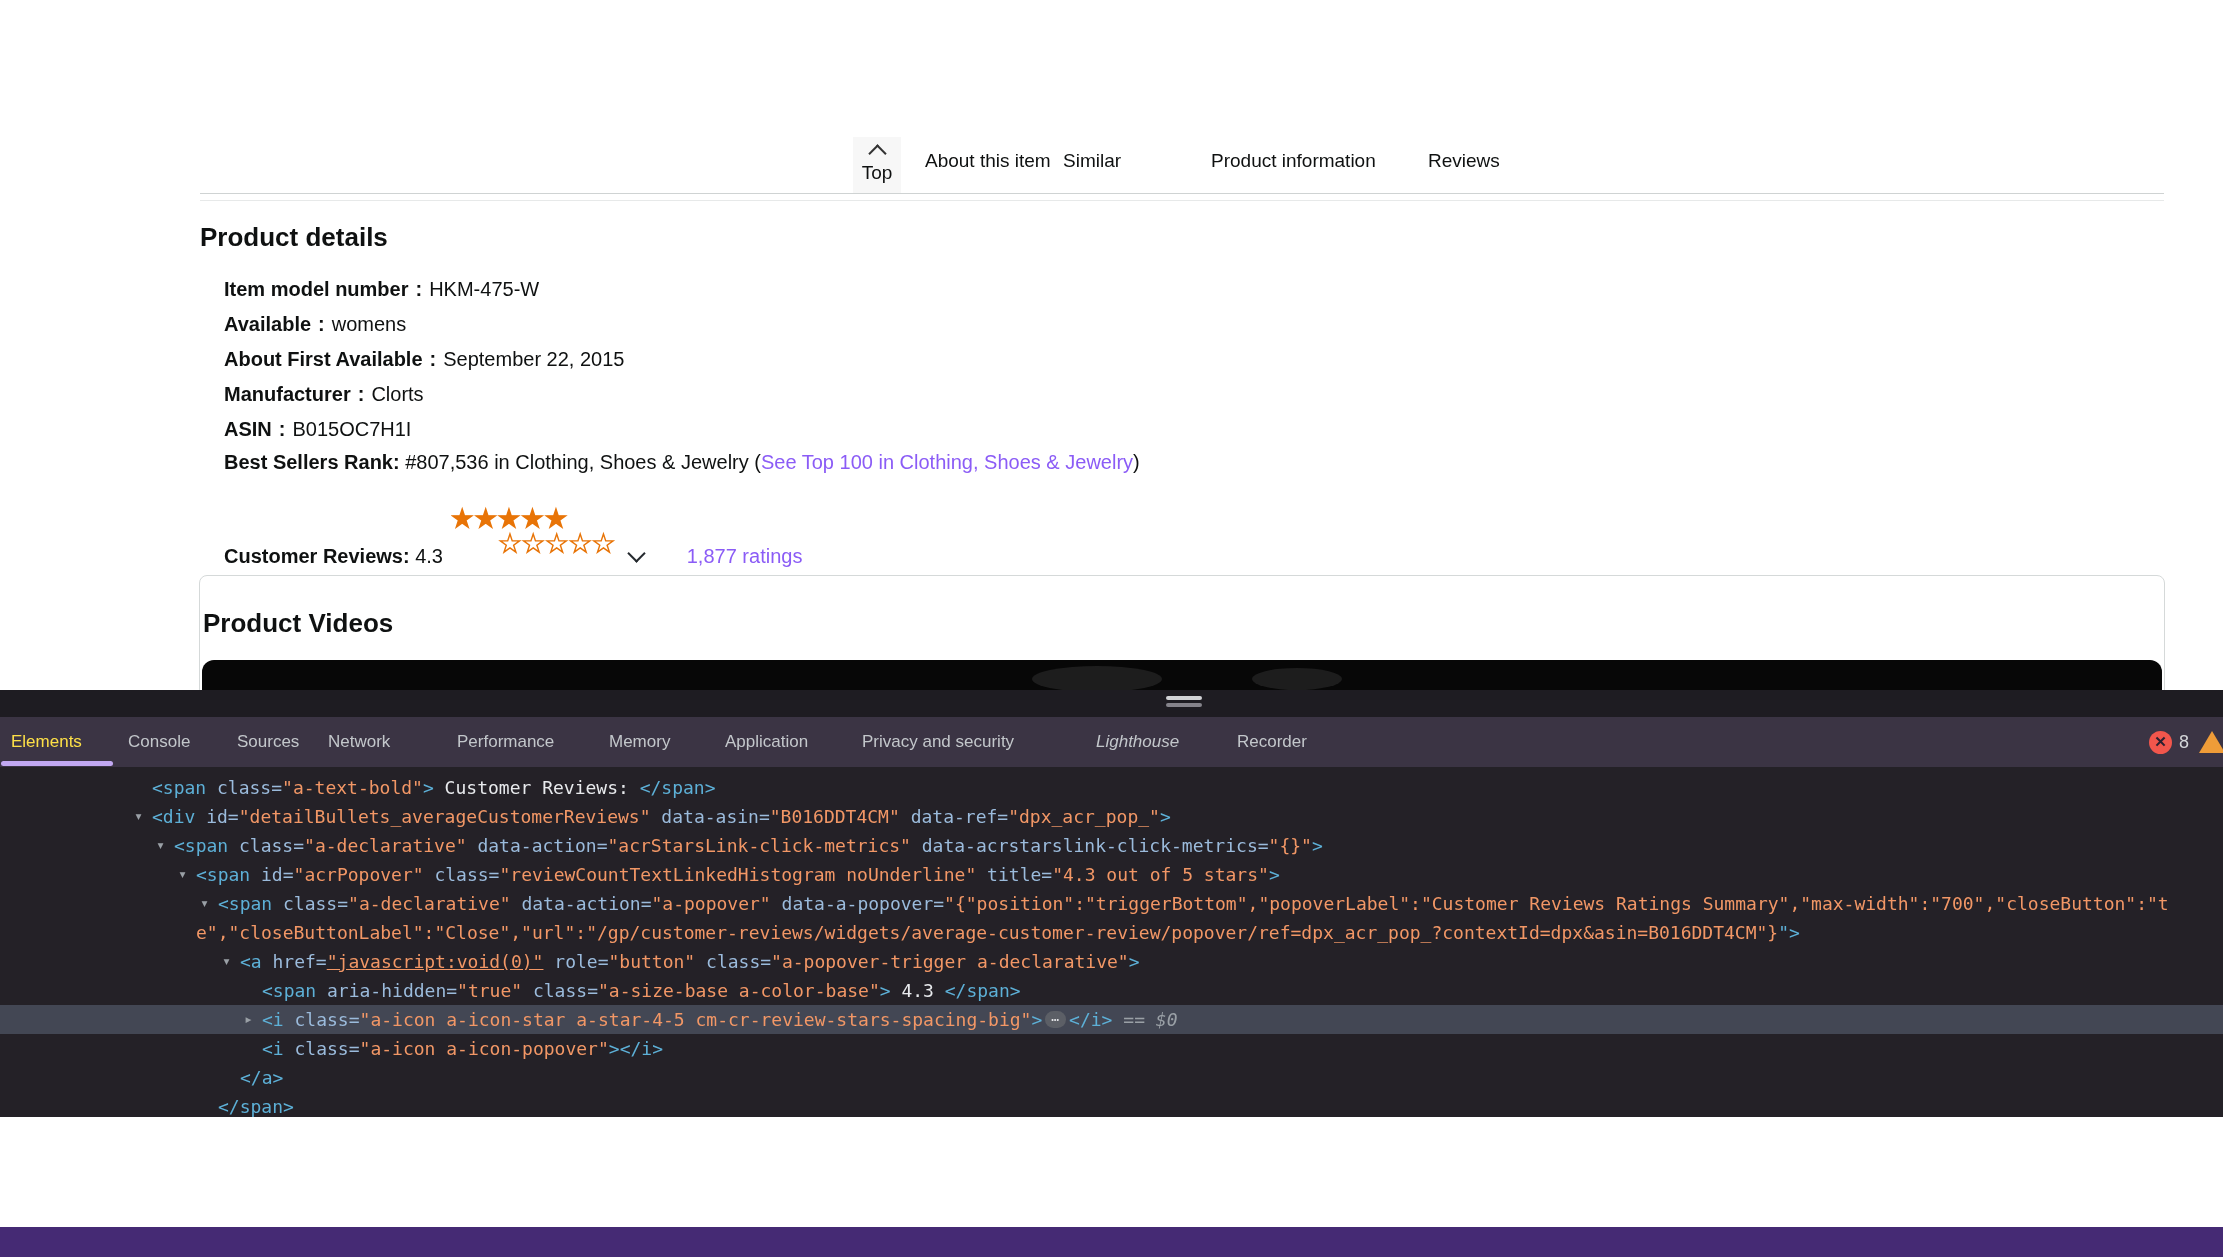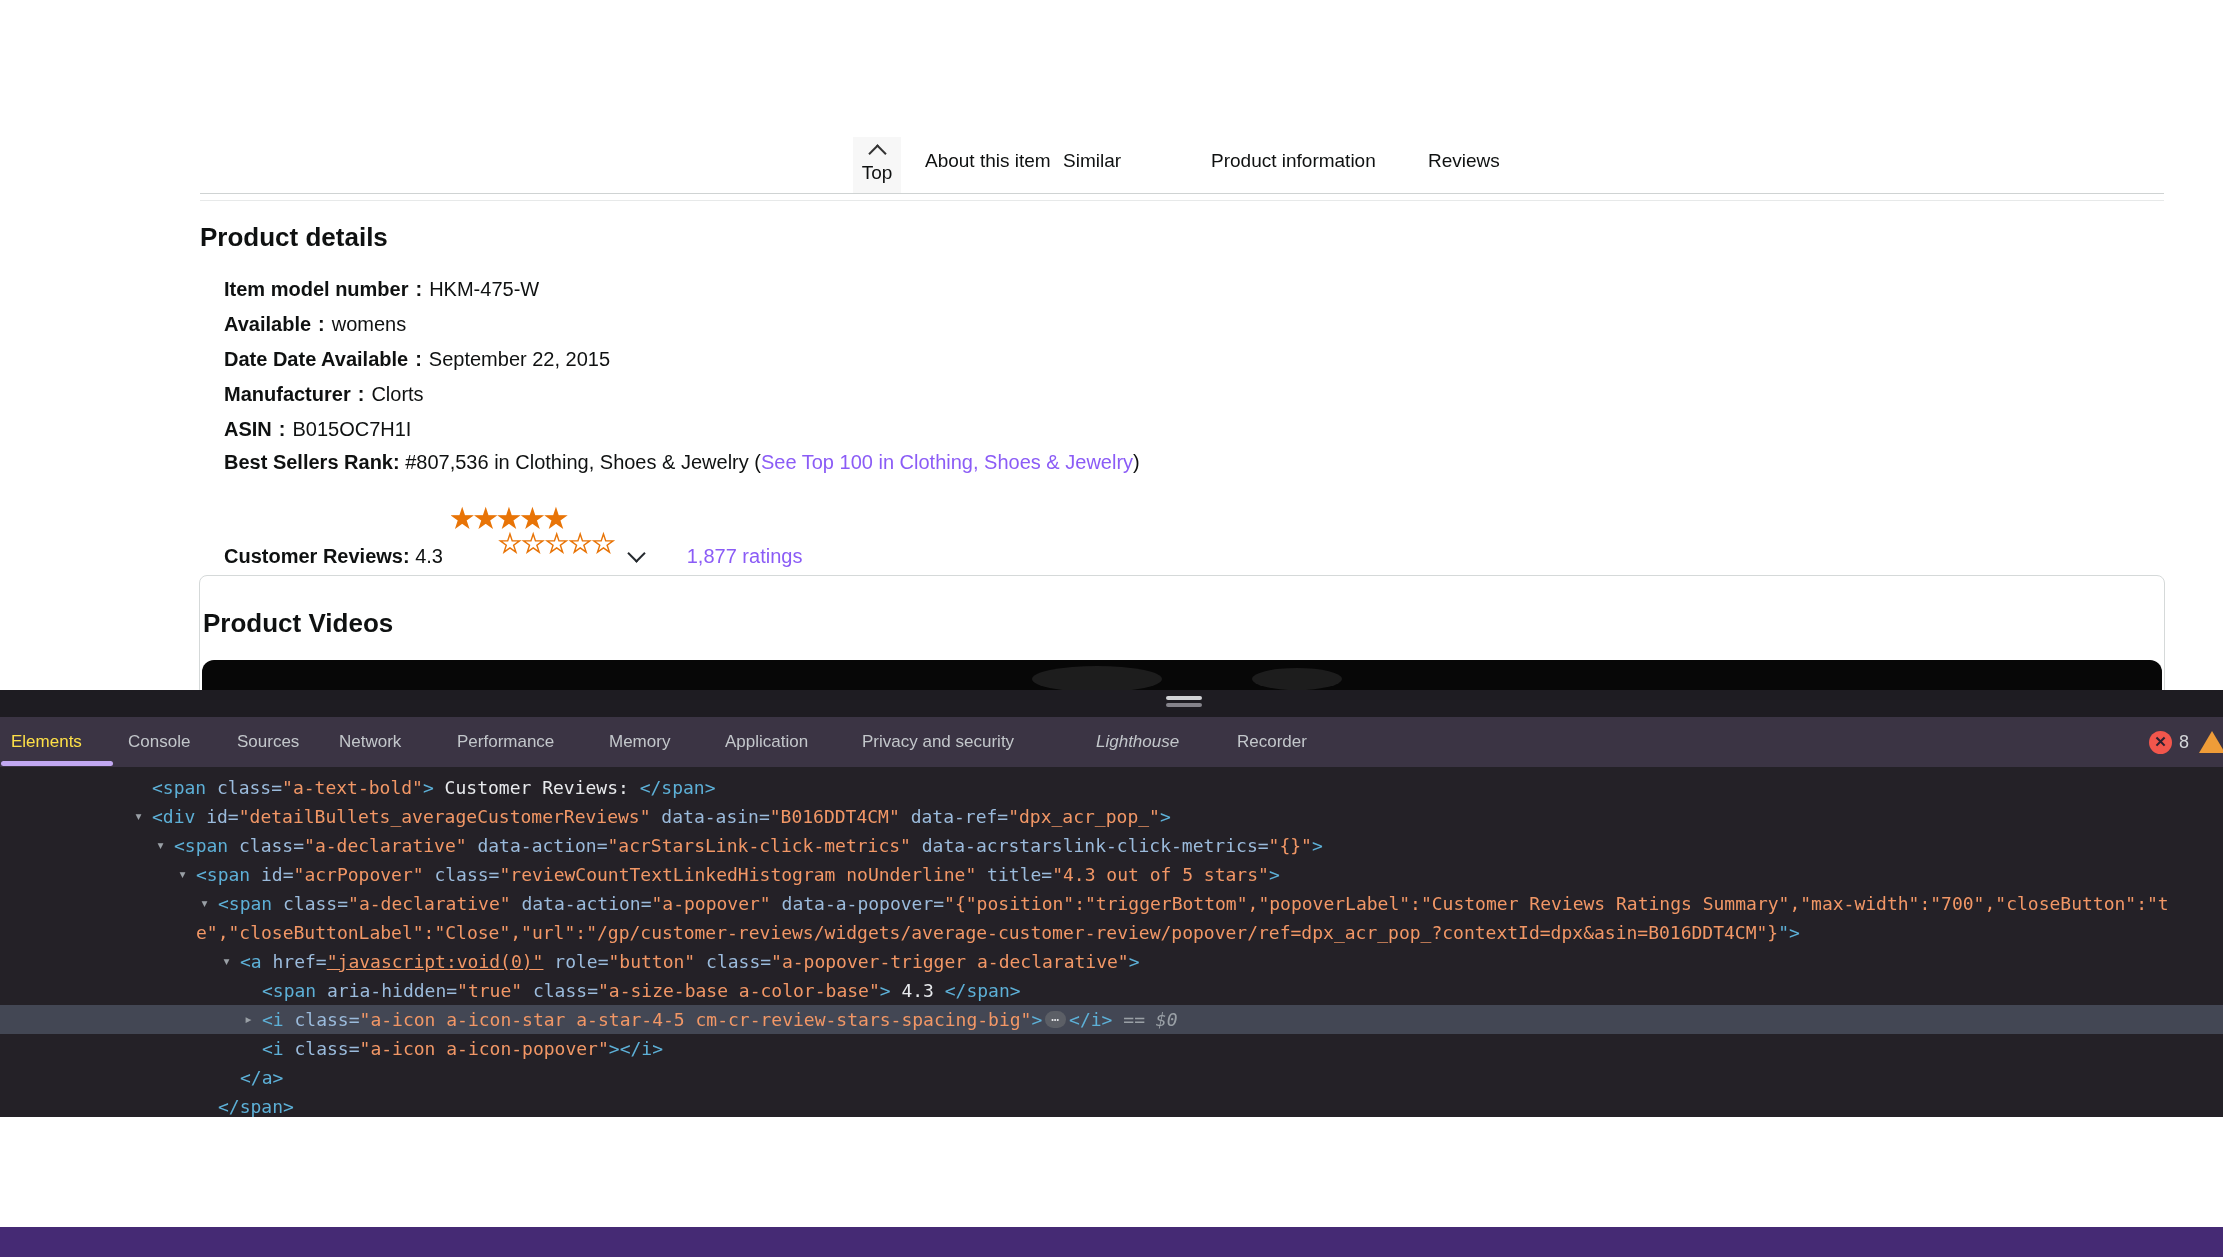--- a/index.html
+++ b/index.html
@@ -84,21 +84,21 @@
   <div class="nav-item" style="left:1048px;margin-left:15px;">Similar</div>
   <div class="nav-item" style="left:1211px;">Product information</div>
   <div class="nav-item" style="left:1428px;">Reviews</div>
   <div class="hairline hl1"></div>
   <div class="hairline hl2"></div>
 
   <div class="pd-title">Product details</div>
   <div class="pd-rows">
     <div class="pd-row"><span class="pd-label">Item model number</span><span class="pd-colon">:</span><span>HKM-475-W</span></div>
     <div class="pd-row"><span class="pd-label">Available</span><span class="pd-colon">:</span><span>womens</span></div>
-    <div class="pd-row"><span class="pd-label">Date Date Available</span><span class="pd-colon">:</span><span>September 22, 2015</span></div>
+    <div class="pd-row"><span class="pd-label">About First Available</span><span class="pd-colon">:</span><span>September 22, 2015</span></div>
     <div class="pd-row"><span class="pd-label">Manufacturer</span><span class="pd-colon">:</span><span>Clorts</span></div>
     <div class="pd-row"><span class="pd-label">ASIN</span><span class="pd-colon">:</span><span>B015OC7H1I</span></div>
   </div>
 
   <div class="bsr">
     <div>
       <span class="pd-label">Best Sellers Rank:</span><span> #807,536 in Clothing, Shoes &amp; Jewelry (</span><a class="blue-link">See Top 100 in Clothing, Shoes &amp; Jewelry</a><span>)</span>
     </div>
   </div>
 
@@ -125,21 +125,21 @@
   <div class="dt-strip">
     <div class="grip">
         <div class="g1"></div>
         <div class="g2"></div>
       </div>
   </div>
   <div class="dt-tabbar">
     <div class="dt-tab active" style="left:11px;">Elements</div>
     <div class="dt-tab" style="left:128px;">Console</div>
     <div class="dt-tab" style="left:237px;">Sources</div>
-    <div class="dt-tab" style="left:339px;">Network</div>
+    <div class="dt-tab" style="left:328px;">Network</div>
     <div class="dt-tab" style="left:457px;">Performance</div>
     <div class="dt-tab" style="left:609px;">Memory</div>
     <div class="dt-tab" style="left:725px;">Application</div>
     <div class="dt-tab" style="left:862px;">Privacy and security</div>
     <div class="dt-tab" style="left:1096px;font-style:italic;">Lighthouse</div>
     <div class="dt-tab" style="left:1237px;">Recorder</div>
     <div class="tab-underline"></div>
     <div class="badge-group">
       <div class="err-badge">✕</div>
       <div class="err-count">8</div>

